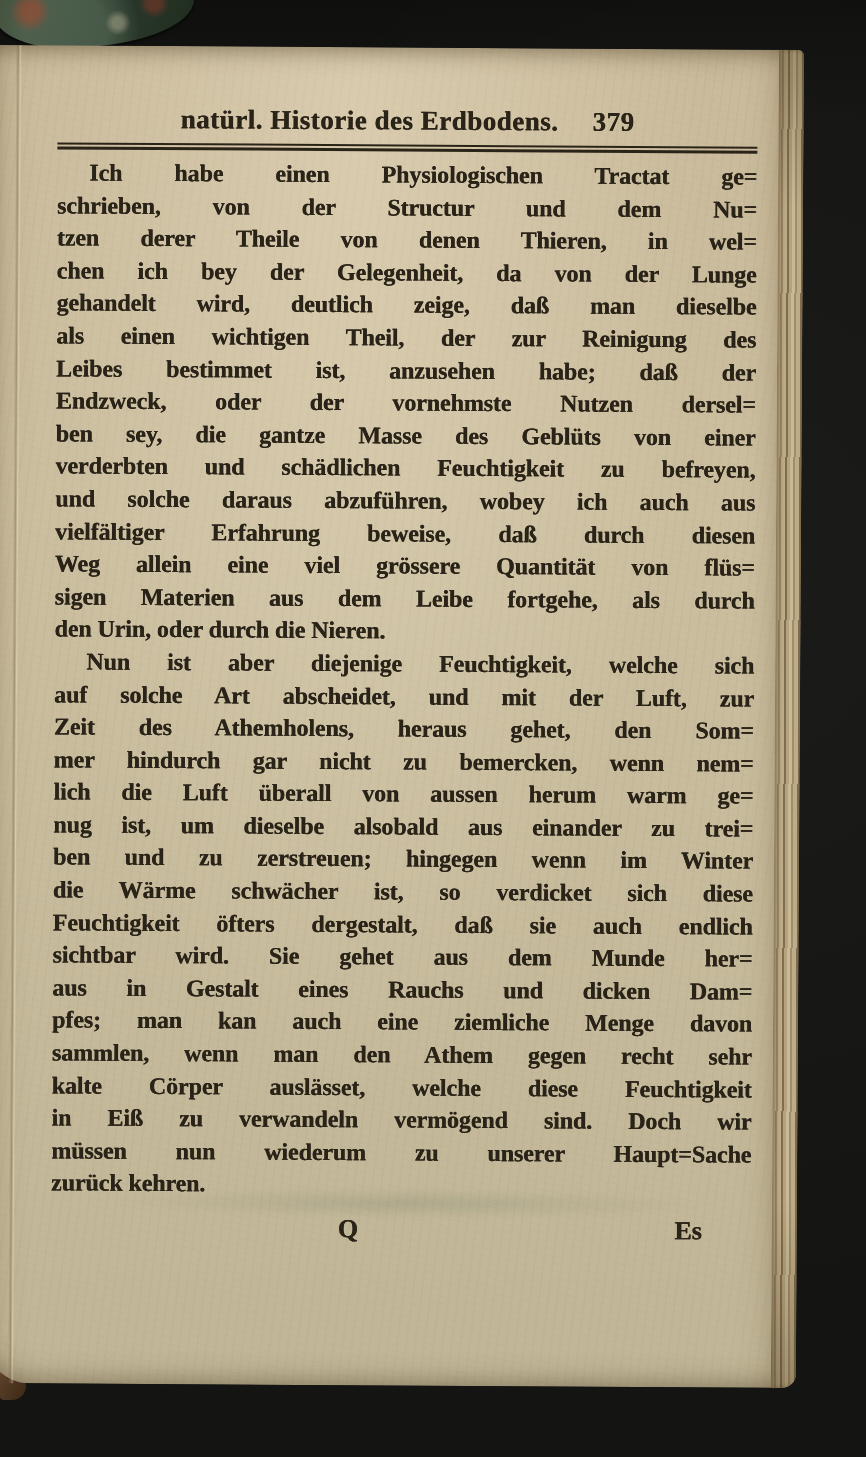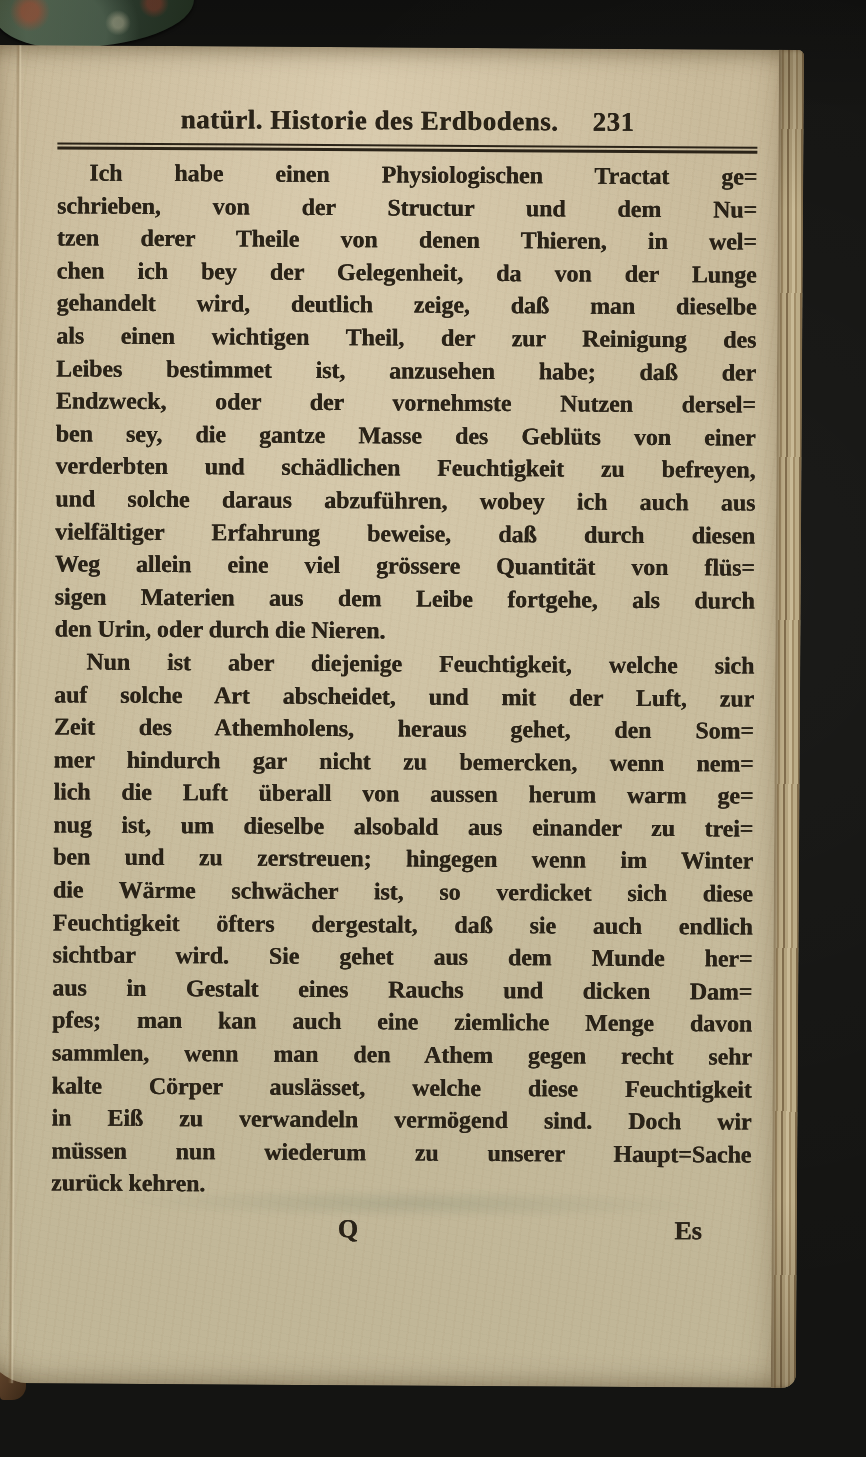--- a/index.html
+++ b/index.html
@@ -94,21 +94,21 @@
 <div class="scan">
   <div class="marble"></div>
   <div class="cover-sliver"></div>
 
   <div class="page">
     <div class="crease"></div>
 
     <div class="content">
       <div class="header">
         <span>natürl. Historie des Erdbodens.</span>
-        <span>231</span>
+        <span>379</span>
       </div>
 
       <div class="rule"></div>
 
       <div class="body">
         <div class="paragraph">
 
         <p class="line">Ich habe einen Physiologischen Tractat ge=</p>
             <p class="line">schrieben, von der Structur und dem Nu=</p>
             <p class="line">tzen derer Theile von denen Thieren, in wel=</p>

